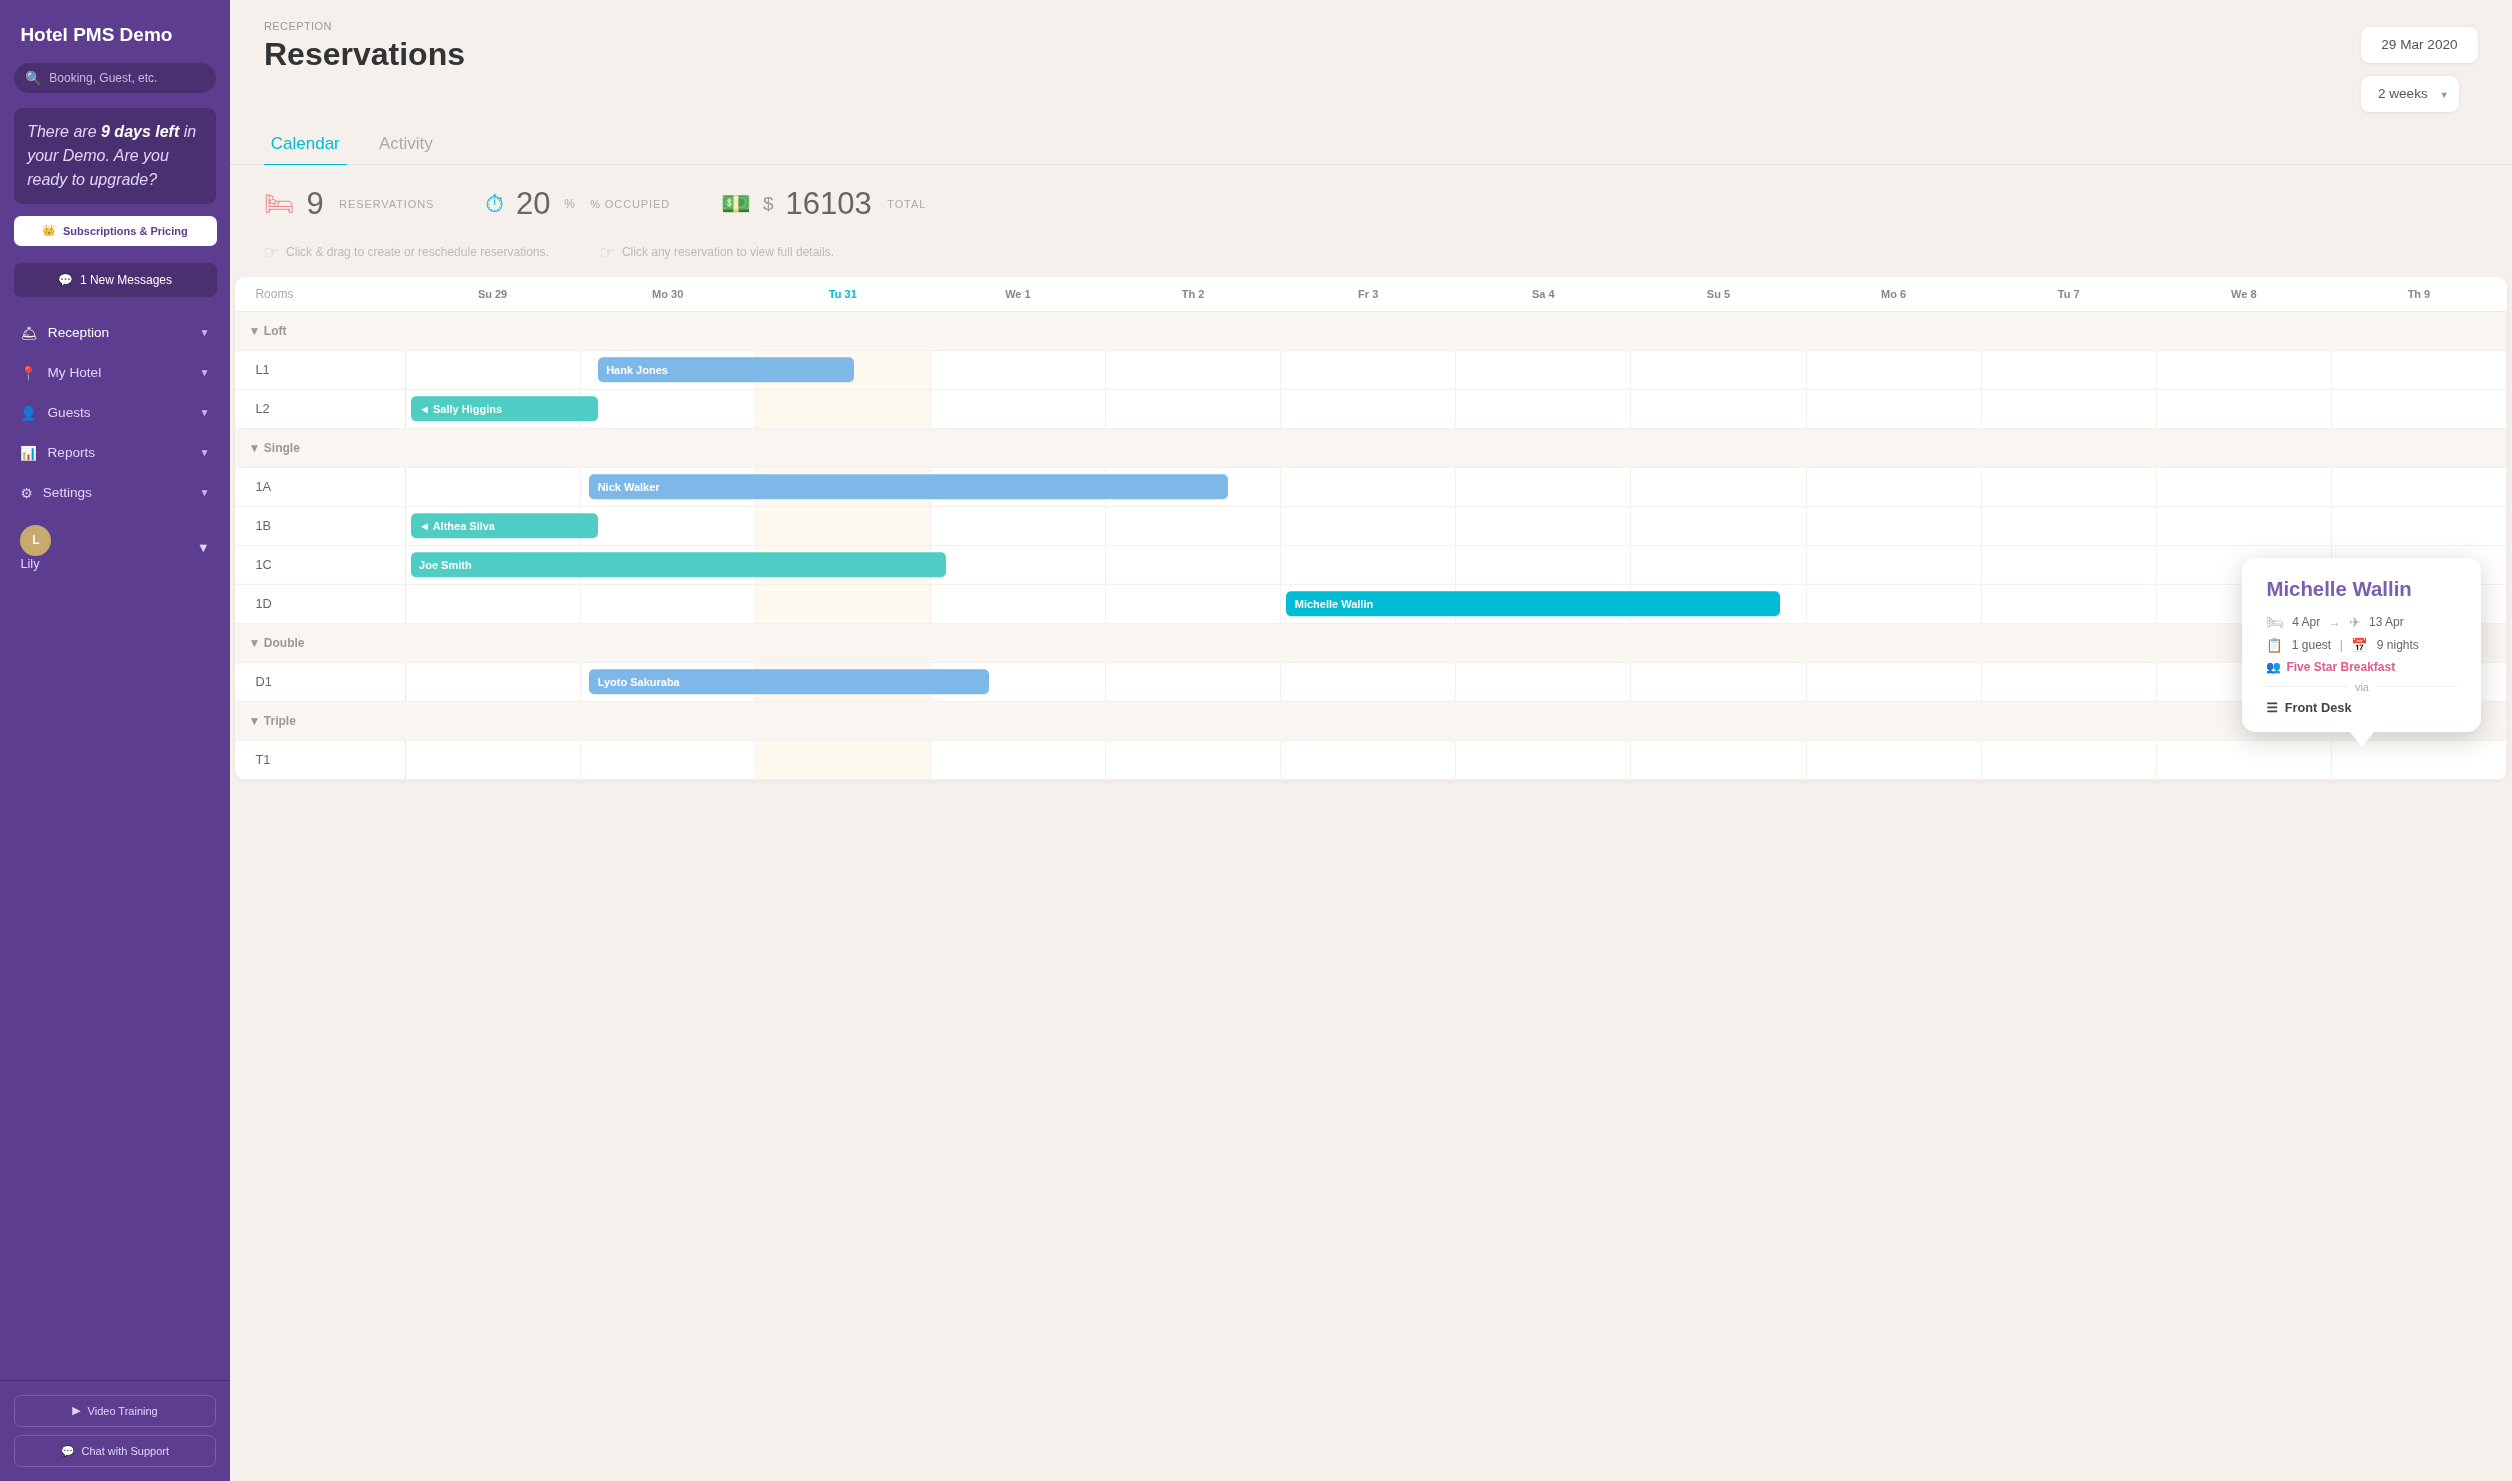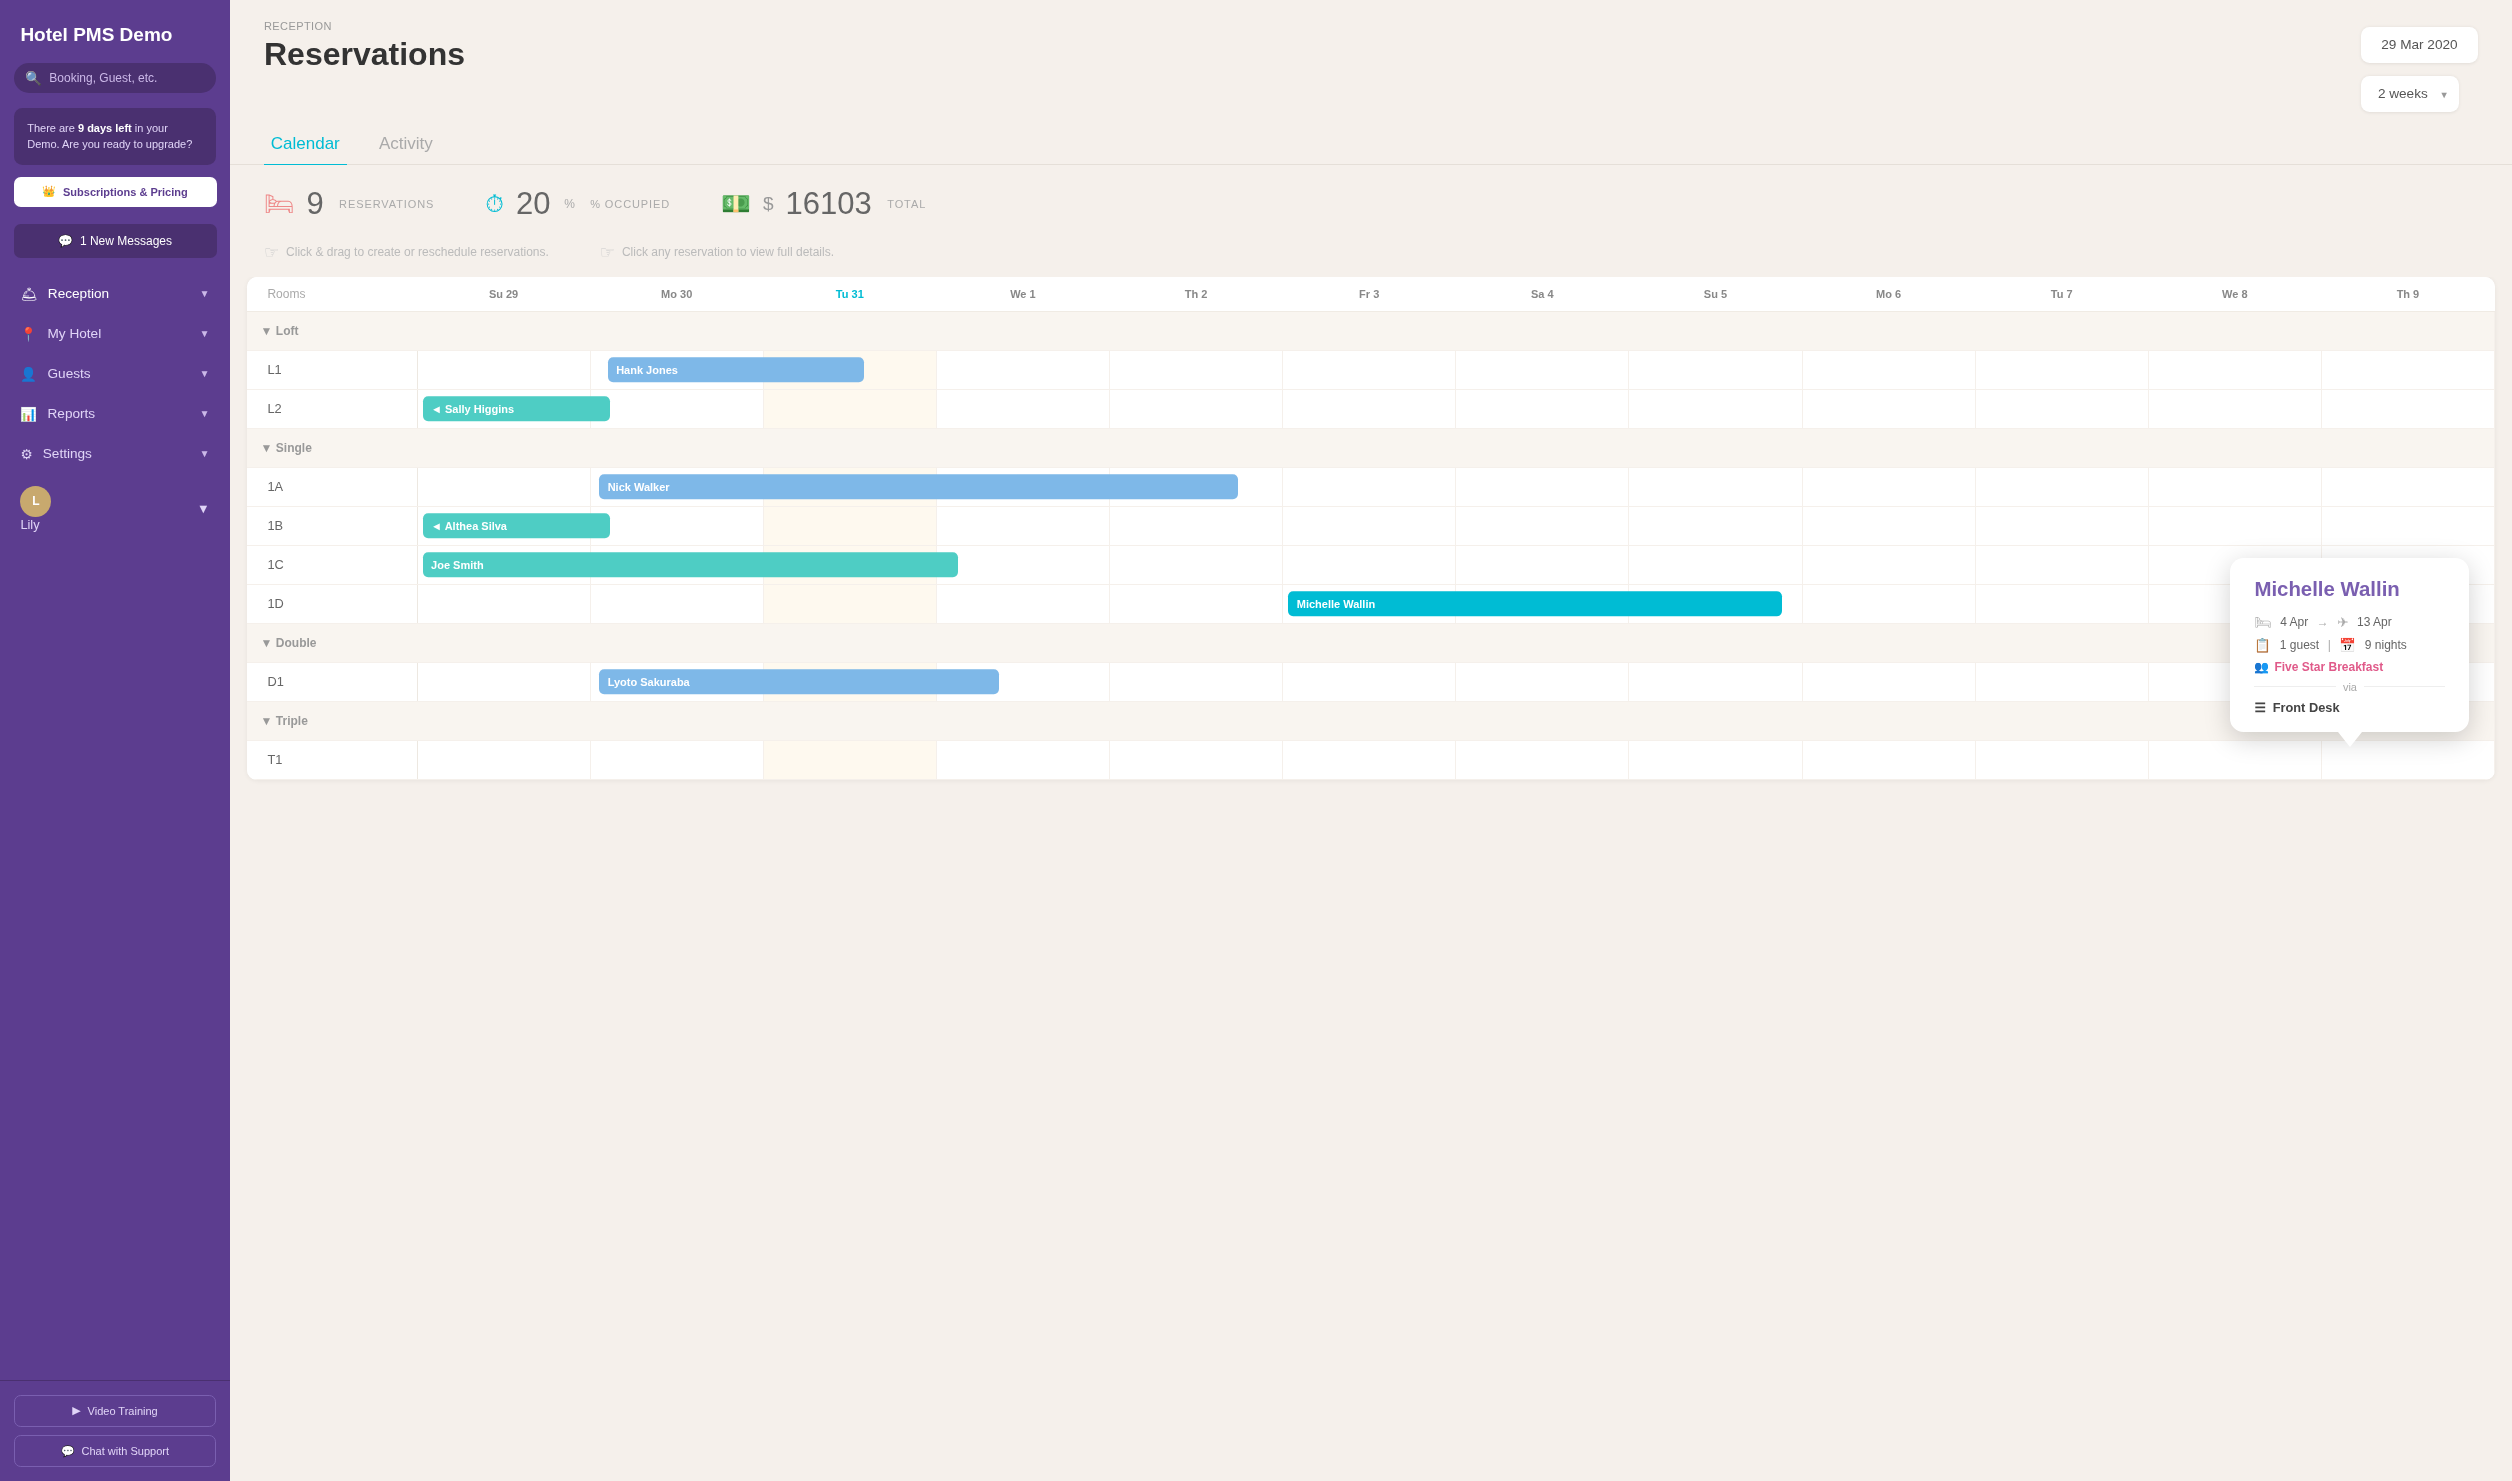--- a/index.html
+++ b/index.html
@@ -40,23 +40,24 @@
       font-size: 12px;
       outline: none;
       width: 100%;
     }
     .sidebar-search input::placeholder { color: #cbb8e8; }
     .sidebar-demo-notice {
       background: #4a3070;
       margin: 0 13.6px 12px;
       border-radius: 8.5px;
       padding: 12px 13.6px;
-      font-size: 11px;
+      font-size: 16px;
       color: #e0d4f7;
       line-height: 1.5;
+      font-style: italic;
     }
     .sidebar-demo-notice strong { color: #fff; font-weight: 700; }
     .sidebar-upgrade-btn {
       display: flex;
       align-items: center;
       justify-content: center;
       gap: 6.8px;
       background: #fff;
       color: #5c3d8f;
       border: none;
@@ -306,21 +307,21 @@
       color: #bbb;
       font-size: 12px;
     }
     .hint-item { display: flex; align-items: center; gap: 6.8px; }
     .hint-icon { font-size: 17px; color: #ccc; }
 
     
     .calendar-container {
       flex: 1;
       overflow: auto;
-      padding: 0 17px 17px;
+      padding: 0 5px 17px;
       background: #f5f0eb;
     }
     .calendar-table {
       border-collapse: collapse;
       width: 100%;
       background: #fff;
       border-radius: 10.2px;
       overflow: hidden;
       box-shadow: 0 0.9px 5.1px rgba(0,0,0,0.06);
     }

